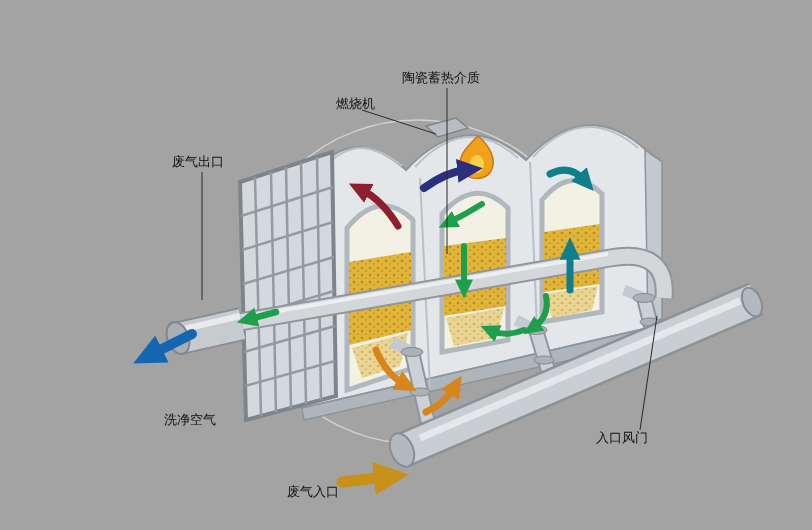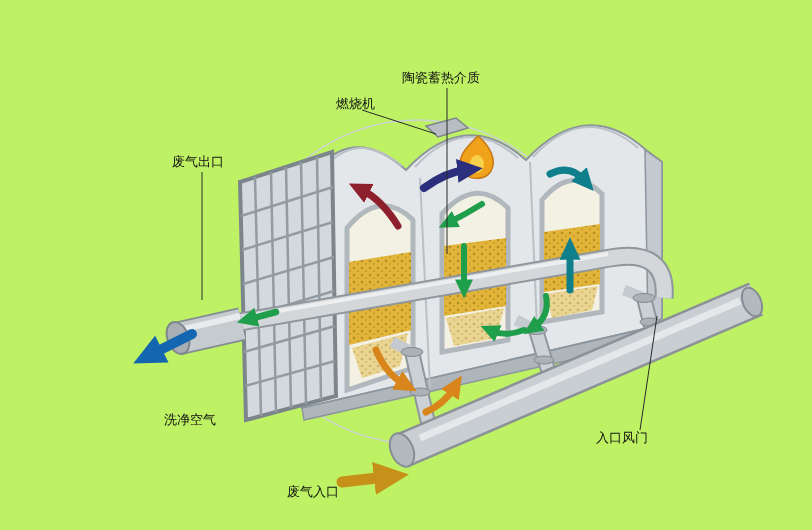--- a/index.html
+++ b/index.html
@@ -1,16 +1,16 @@
 <!DOCTYPE html>
 <html><head>
 <meta charset="utf-8">
 <style>
   html,body{margin:0;padding:0;background:#ffffff;}
-  .stage{position:relative;width:812px;height:530px;background:#bef264;overflow:hidden;
+  .stage{position:relative;width:812px;height:530px;background:#a3a3a3;overflow:hidden;
          font-family:"DejaVu Sans", sans-serif;}
   svg{position:absolute;left:0;top:0;}
   svg text{font-family:"DejaVu Sans", sans-serif;font-size:13px;fill:#111;}
 </style>
 </head>
 <body>
 
 <div class="stage">
 <svg width="812" height="530" viewBox="0 0 812 530">
 

